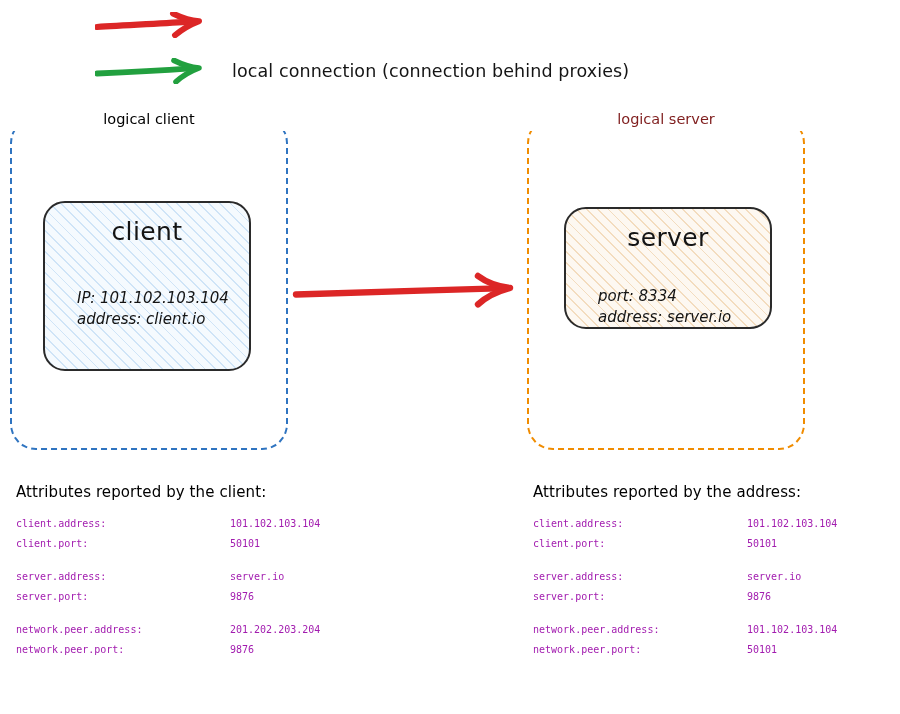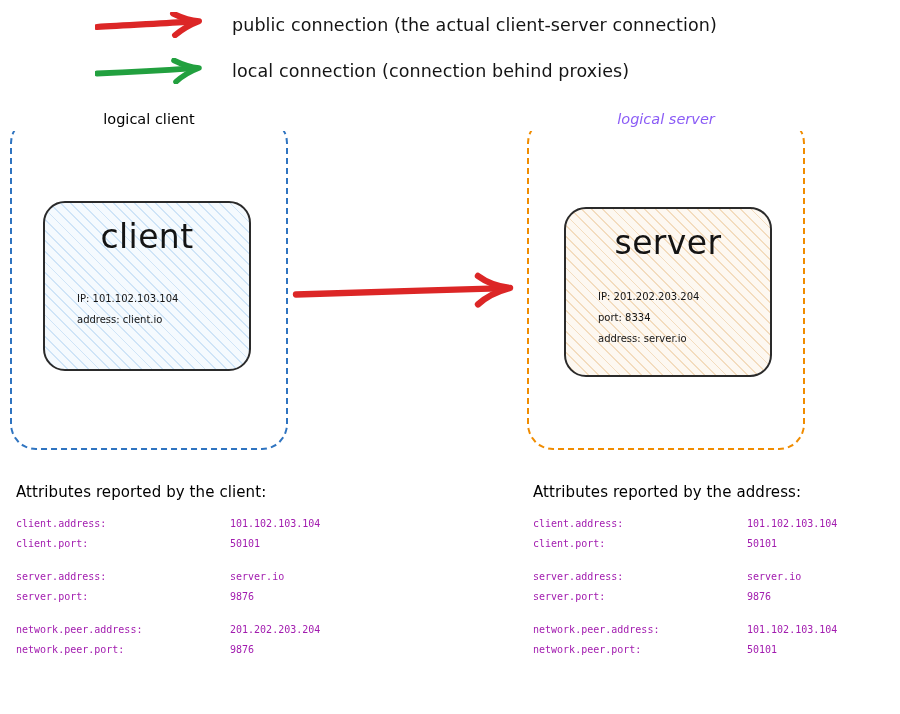--- a/index.html
+++ b/index.html
@@ -71,21 +71,21 @@
     left: 0; right: 0;
     text-align: center;
     font-family: "DejaVu Sans", sans-serif;
     font-size: 14.5px;
     white-space: nowrap;
     background: #ffffff;
     padding: 0 4px;
     line-height: 24px;
   }
   .logical-box.client .logical-label { color: #000000; }
-  .logical-box.server .logical-label { color: #8b5cf6; font-style: italic; }
+  .logical-box.server .logical-label { color: #7f1d1d; }
 
   
   .node-box {
     position: absolute;
     box-sizing: border-box;
     border: 2.2px solid #2a2a2a;
     border-radius: 22px;
     overflow: hidden;
   }
   .node-box.client {
@@ -93,46 +93,47 @@
     width: 208px; height: 170px;
     background-color: #f5fafe;
     background-image: repeating-linear-gradient(
       45deg,
       #cfe4f7 0px, #cfe4f7 1.3px,
       rgba(255,255,255,0) 1.3px, rgba(255,255,255,0) 7.5px
     );
   }
   .node-box.server {
     left: 564px; top: 207px;
-    width: 208px; height: 170px;
+    width: 208px; height: 122px;
     background-color: #fdf8f1;
     background-image: repeating-linear-gradient(
       45deg,
       #f3dcbe 0px, #f3dcbe 1.3px,
       rgba(255,255,255,0) 1.3px, rgba(255,255,255,0) 7.5px
     );
   }
   .node-title {
     position: absolute;
     top: 14px;
     left: 0; right: 0;
     text-align: center;
     font-family: "DejaVu Sans", sans-serif;
-    font-size: 33px;
+    font-size: 25px;
     color: #141414;
     letter-spacing: 0.4px;
   }
   .node-props {
     position: absolute;
     left: 32px;
     font-family: "DejaVu Sans", sans-serif;
-    font-size: 10px;
+    font-size: 15px;
     line-height: 21px;
     color: #141414;
     white-space: nowrap;
+    font-style: italic;
   }
   .node-box.client .node-props { top: 85px; }
   .node-box.server .node-props { top: 77px; }
 
   
   .main-arrow {
     position: absolute;
     left: 292px;
     top: 268px;
     width: 230px;
@@ -174,21 +175,20 @@
 </head>
 <body>
 
 <div class="canvas">
 
   <div class="legend-row red">
     <svg class="legend-arrow" viewBox="0 0 115 26">
       <path d="M2,15 C28,13.2 64,11.6 96,9.6" stroke="#dc2626" stroke-width="6.2" fill="none" stroke-linecap="round"></path>
       <path d="M78,1.5 C86,5.6 95,8.4 104,9.2 C95,12.6 87,17.4 80,23.2" stroke="#dc2626" stroke-width="6" fill="none" stroke-linecap="round" stroke-linejoin="round"></path>
     </svg>
-    <span class="legend-label">public connection (the actual client-server connection)</span>
   </div>
 
   <div class="legend-row green">
     <svg class="legend-arrow" viewBox="0 0 115 26">
       <path d="M2,15.5 C28,14.4 64,12.6 96,10.4" stroke="#22a03f" stroke-width="5.8" fill="none" stroke-linecap="round"></path>
       <path d="M79,2.4 C87,6.4 95,9.2 104,10.0 C95,13.4 87,18.2 81,23.8" stroke="#22a03f" stroke-width="5.6" fill="none" stroke-linecap="round" stroke-linejoin="round"></path>
     </svg>
     <span class="legend-label">local connection (connection behind proxies)</span>
   </div>
 
@@ -204,21 +204,20 @@
     </div>
   </div>
 
   <div class="logical-box server">
     <div class="logical-label">logical server</div>
   </div>
 
   <div class="node-box server">
     <div class="node-title">server</div>
     <div class="node-props">
-      <div>IP: 201.202.203.204</div>
       <div>port: 8334</div>
       <div>address: server.io</div>
     </div>
   </div>
 
   <svg class="main-arrow" viewBox="0 0 230 48">
     <path d="M4,26.5 C60,24.6 140,22.4 206,20.4" stroke="#dc2626" stroke-width="6.4" fill="none" stroke-linecap="round"></path>
     <path d="M186,8.0 C194,14.0 205,18.4 218,20.0 C205,23.4 194,29.0 186,36.4" stroke="#dc2626" stroke-width="6.4" fill="none" stroke-linecap="round" stroke-linejoin="round"></path>
   </svg>
 

